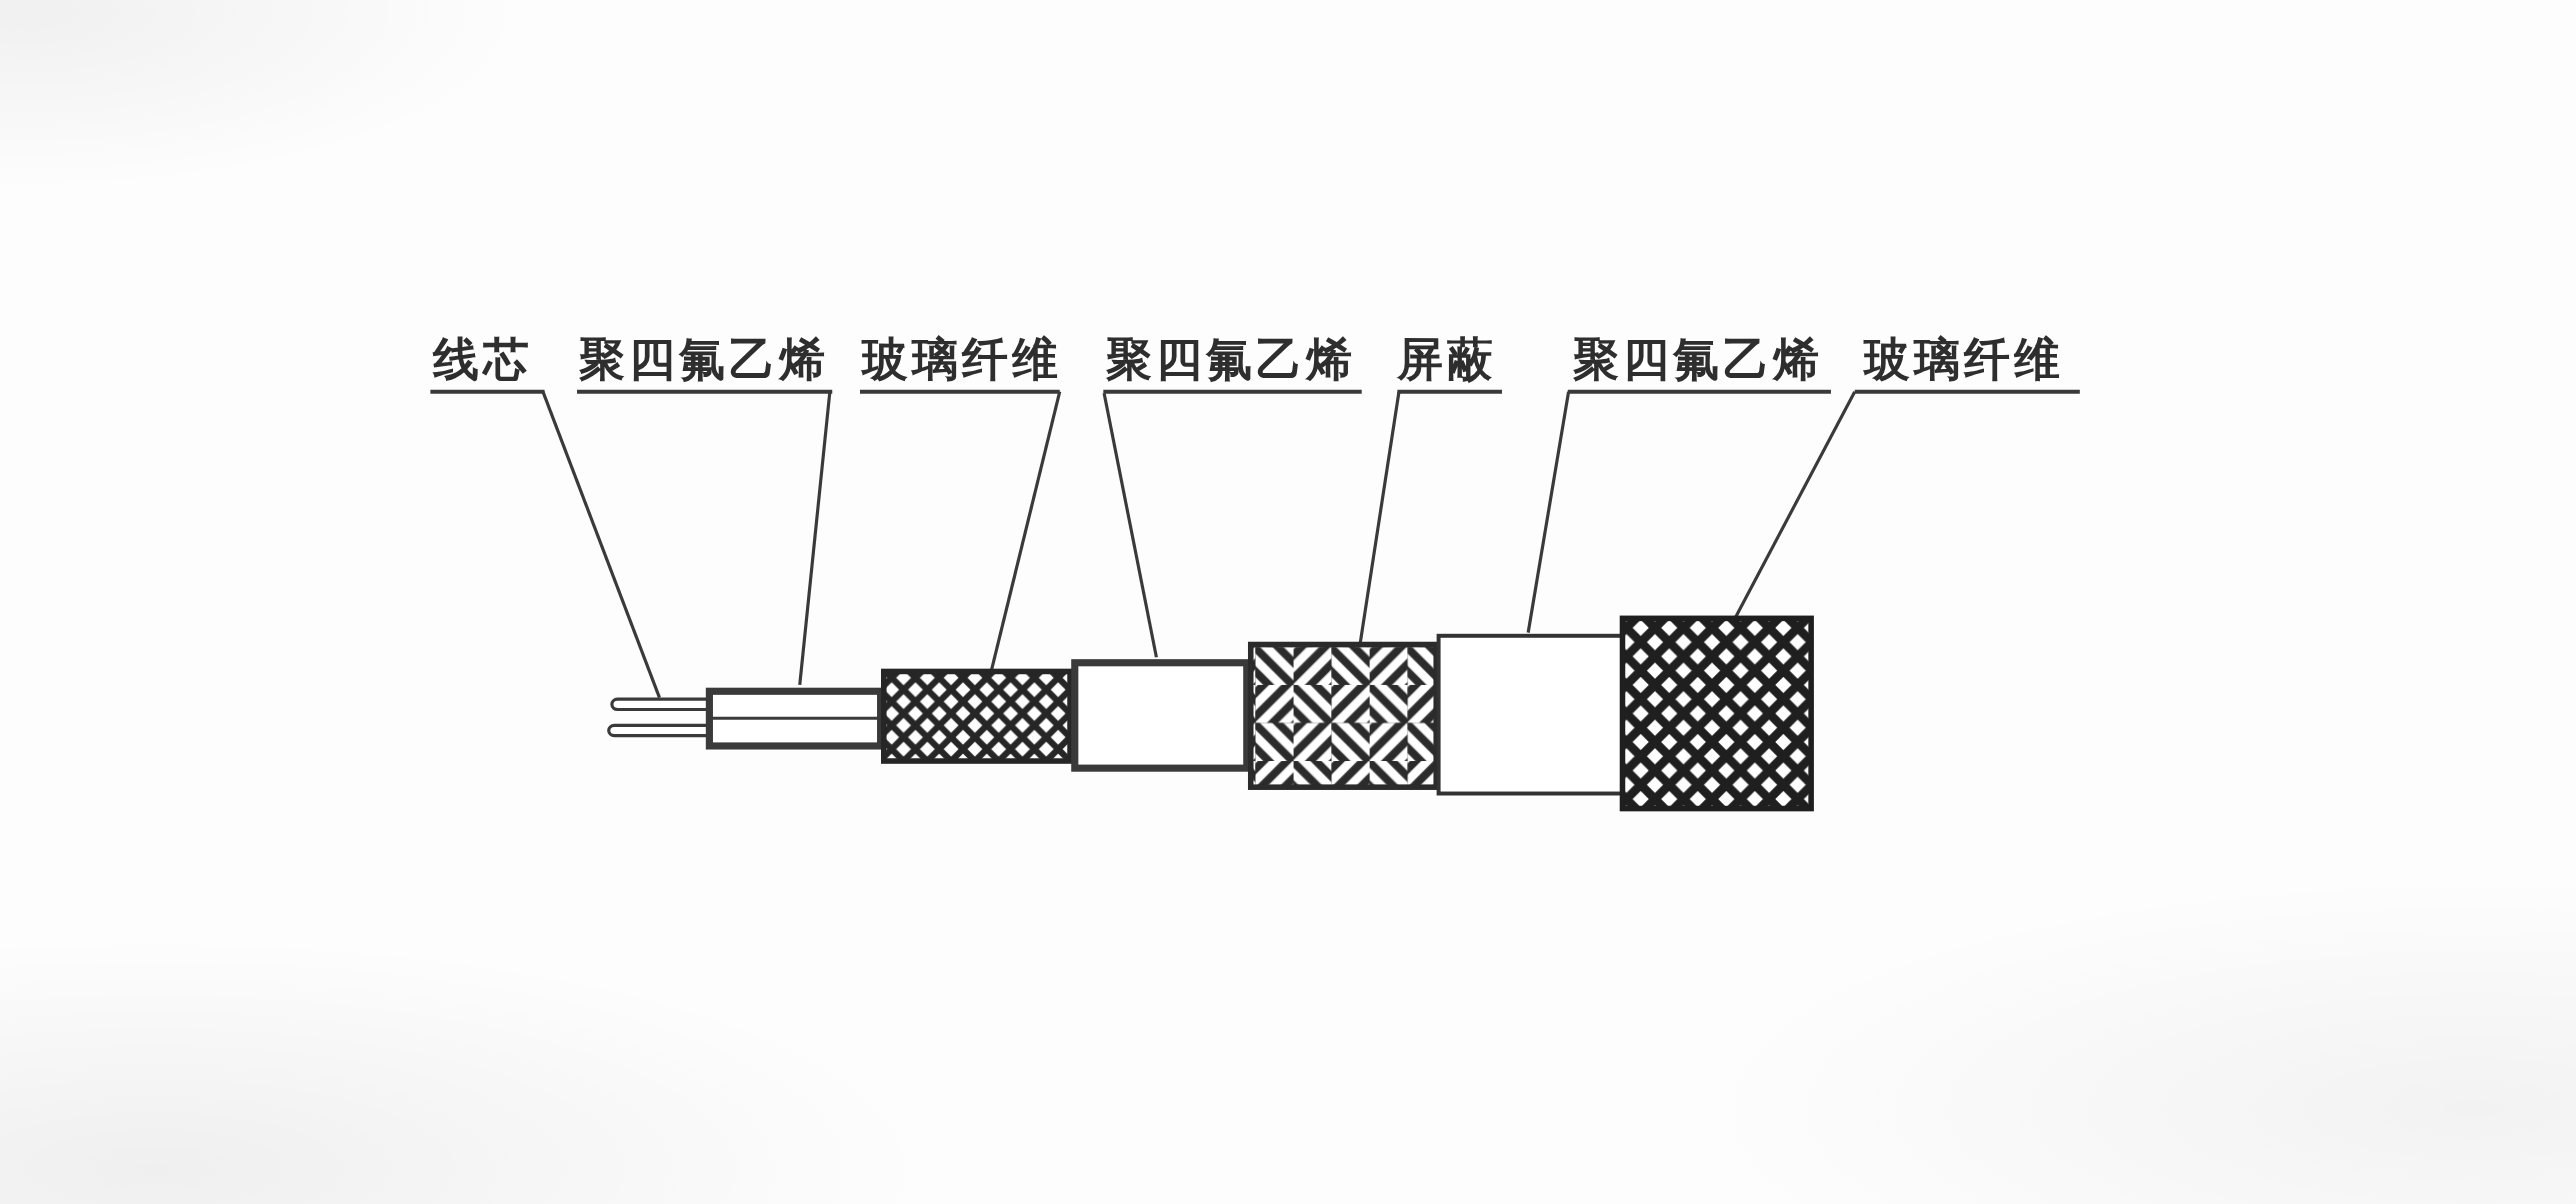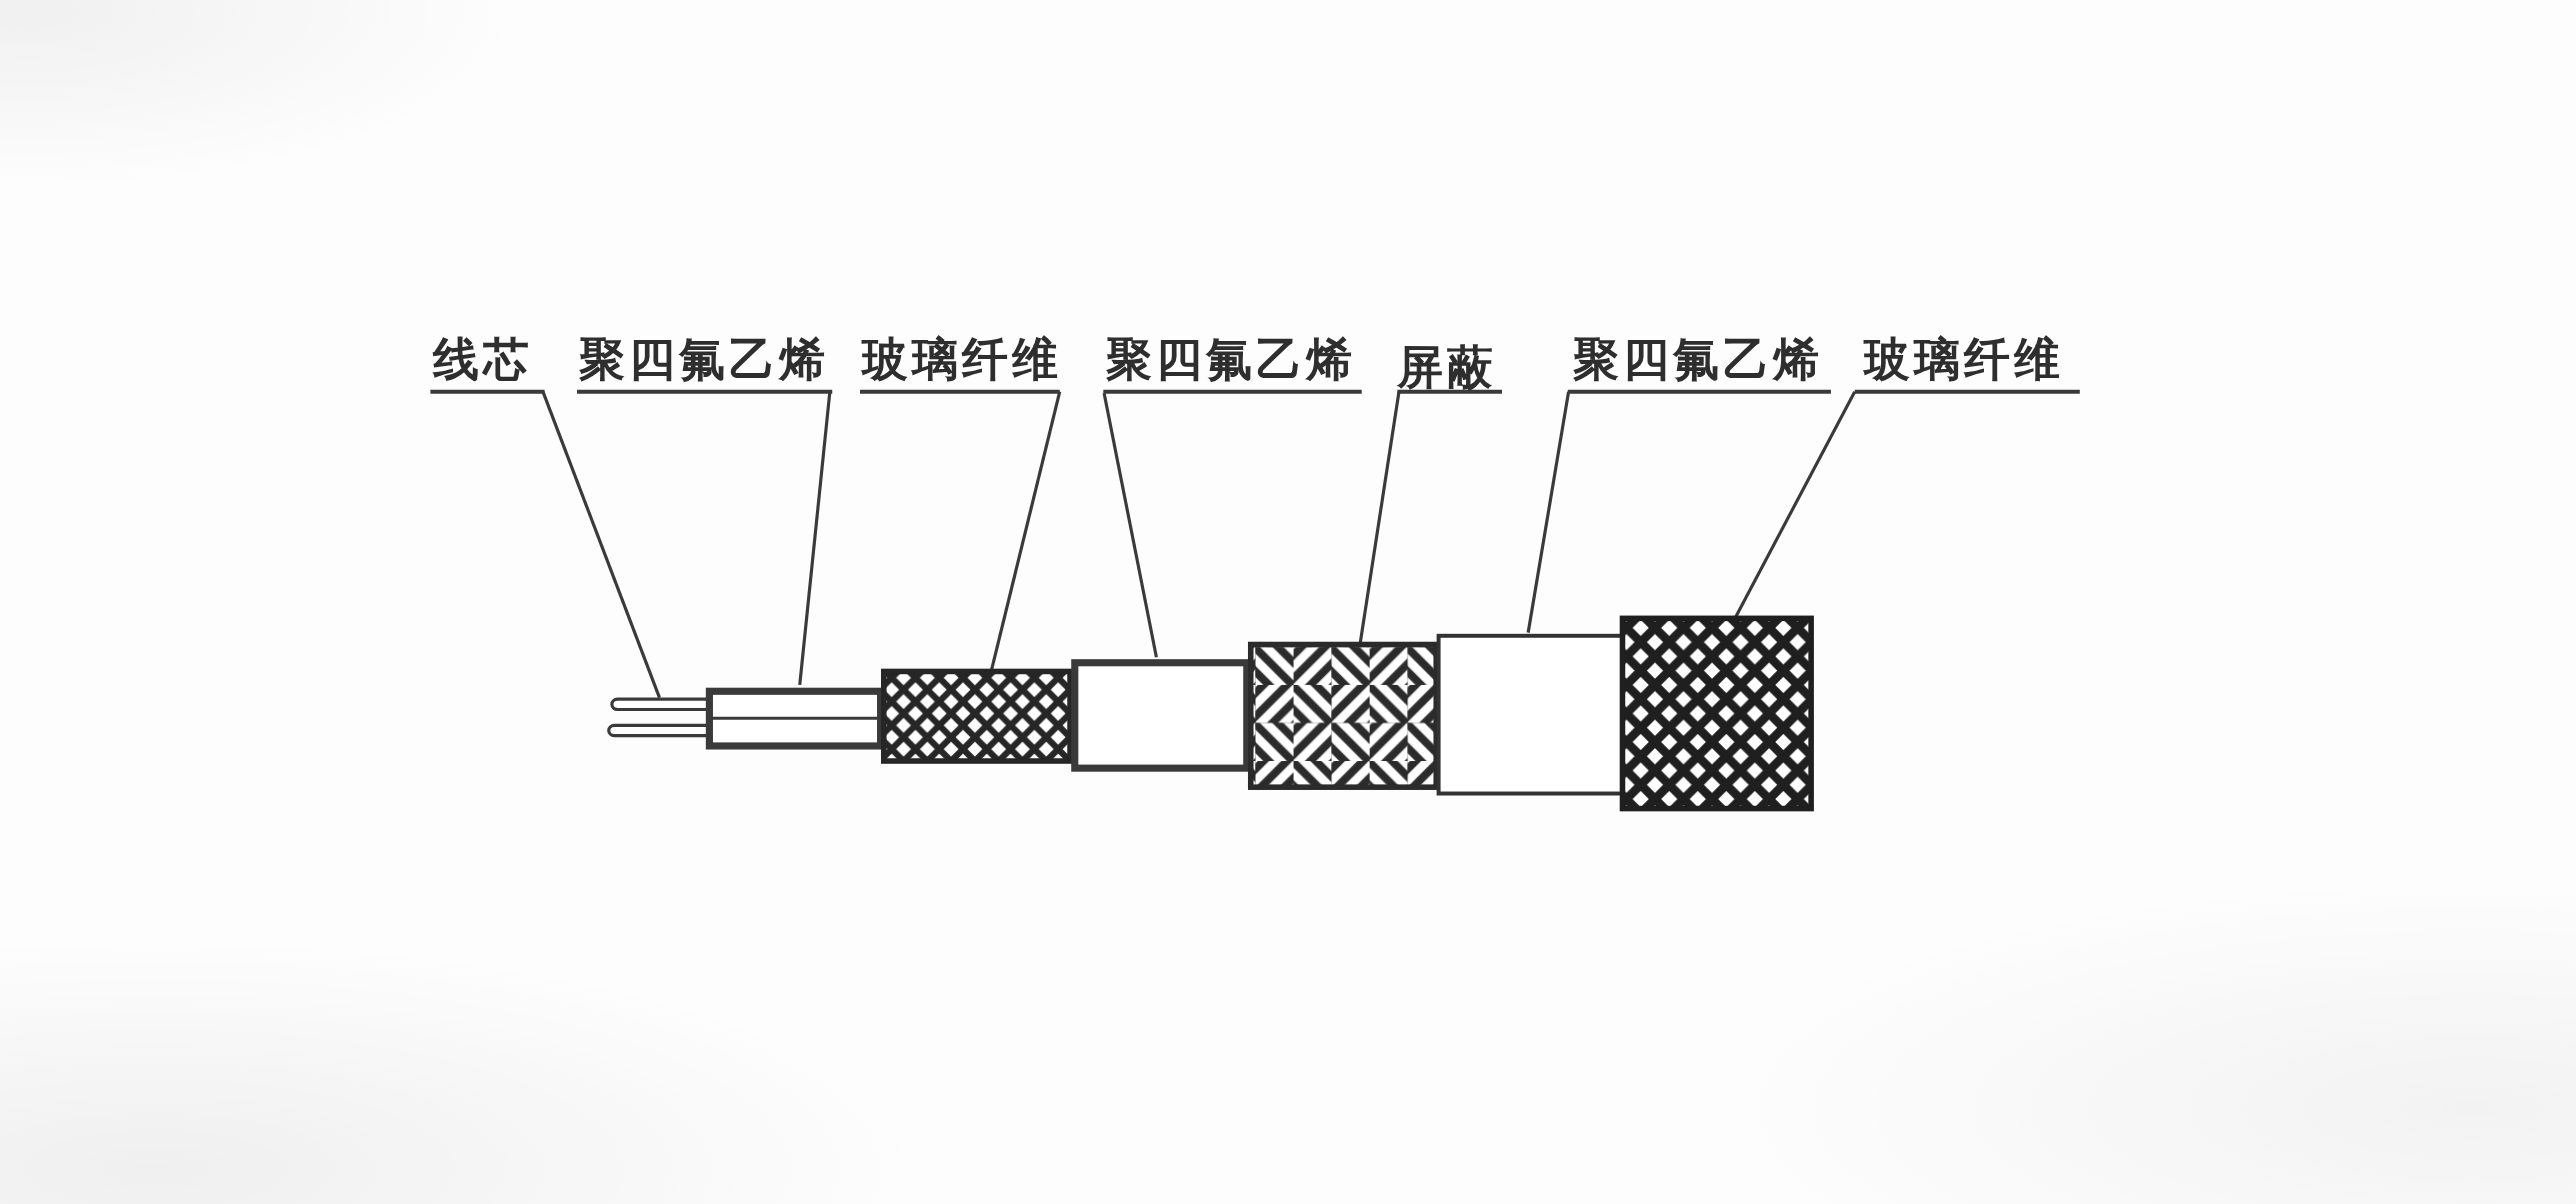--- a/index.html
+++ b/index.html
@@ -38,21 +38,21 @@
     font-size: 46px;
     font-weight: 700;
     letter-spacing: 4px;
     color: #2e2e2e;
     white-space: nowrap;
   }
   .lbl1 { left: 433px; }
   .lbl2 { left: 579px; }
   .lbl3 { left: 862px; }
   .lbl4 { left: 1106px; }
-  .lbl5 { left: 1397px; margin-top: 8px; }
+  .lbl5 { left: 1397px; }
   .lbl6 { left: 1573px; }
   .lbl7 { left: 1864px; }
 </style>
 </head>
 <body>
 
 <div class="stage">
 
   <svg class="art" viewBox="0 0 3250 1520" xmlns="http://www.w3.org/2000/svg">
     <defs>

